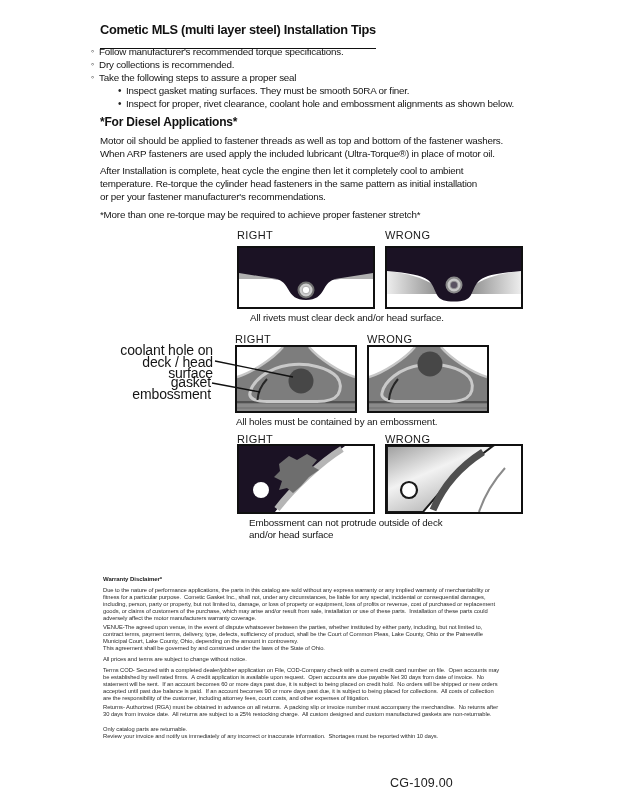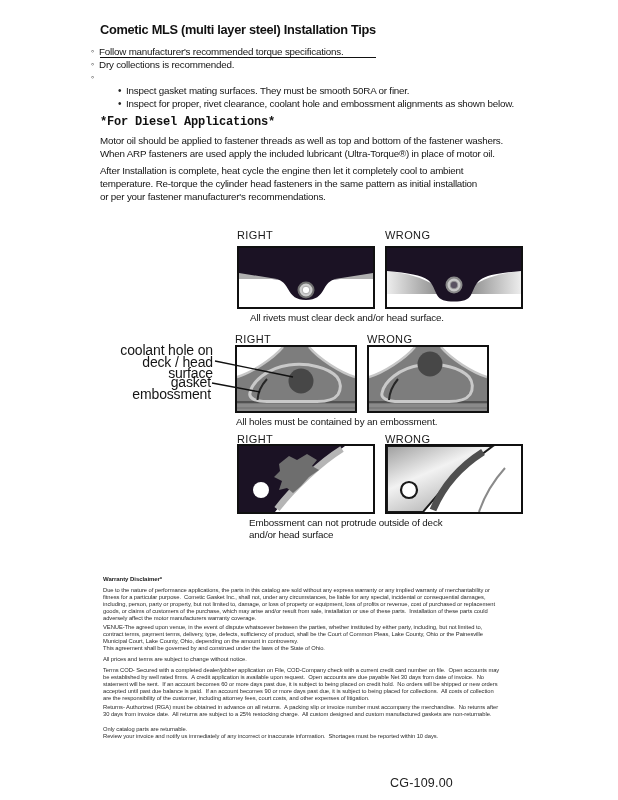--- a/index.html
+++ b/index.html
@@ -3,21 +3,21 @@
 <meta charset="utf-8">
 <style>
   html,body{margin:0;padding:0;background:#ffffff;}
   .page{
     position:relative;width:618px;height:800px;background:#ffffff;overflow:hidden;
     font-family:"Liberation Sans","DejaVu Sans",sans-serif;color:#1c1c1c;
   }
   .abs{position:absolute;}
   .title{
     font-size:12.8px;font-weight:bold;letter-spacing:-0.3px;color:#111;
-    border-bottom:1.6px solid #111;padding-bottom:20px;display:inline-block;
+    border-bottom:1.6px solid #111;padding-bottom:11px;display:inline-block;
   }
   .bullets{font-size:9.8px;letter-spacing:-0.2px;line-height:13px;width:470px;color:#151515;}
   .b-row{display:flex;}
   .b-row .mk{width:8px;flex:0 0 8px;font-size:9px;color:#222;}
   .b-row.sub{padding-left:27px;}
   .b-row.sub .mk{font-size:10px;}
   .h2{font-size:12px;font-weight:bold;letter-spacing:-0.2px;color:#111;}
   .para{font-size:9.8px;letter-spacing:-0.2px;line-height:13.2px;white-space:pre-line;width:480px;color:#151515;}
   .dg-label{font-size:11px;letter-spacing:0.4px;color:#1a1a1a;text-align:left;}
   .dg-box{border:2px solid #101010;background:#fff;line-height:0;}
@@ -41,37 +41,39 @@
     <div class="b-row">
       <span class="mk">◦</span>
       <span>Follow manufacturer's recommended torque specifications.</span>
     </div>
     <div class="b-row">
       <span class="mk">◦</span>
       <span>Dry collections is recommended.</span>
     </div>
     <div class="b-row">
       <span class="mk">◦</span>
+      <span>Take the following steps to assure a proper seal</span>
     </div>
     <div class="b-row sub">
       <span class="mk">•</span>
       <span>Inspect gasket mating surfaces.  They must be smooth 50RA or finer.</span>
     </div>
     <div class="b-row sub">
       <span class="mk">•</span>
       <span>Inspect for proper, rivet clearance, coolant hole and embossment alignments as shown below.</span>
     </div>
   </div>
 
-  <div class="abs h2" style="left:100px;top:115px;font-family:Liberation Mono, monospace;">*For Diesel Applications*</div>
+  <div class="abs h2" style="left:100px;top:115px;">*For Diesel Applications*</div>
   <div class="abs para" style="left:100px;top:134px;">Motor oil should be applied to fastener threads as well as top and bottom of the fastener washers.
 When ARP fasteners are used apply the included lubricant (Ultra-Torque®) in place of motor oil.</div>
   <div class="abs para" style="left:100px;top:164px;">After Installation is complete, heat cycle the engine then let it completely cool to ambient
 temperature. Re-torque the cylinder head fasteners in the same pattern as initial installation
 or per your fastener manufacturer's recommendations.</div>
+  <div class="abs para" style="left:100px;top:208px;">*More than one re-torque may be required to achieve proper fastener stretch*</div>
 
   <div class="abs dg-label" style="left:237px;top:229px;width:138px;">RIGHT</div>
   <div class="abs dg-label" style="left:385px;top:229px;width:138px;">WRONG</div>
 
   <div class="abs dg-box" style="left:237px;top:246px;">
     <svg width="134" height="59" viewBox="0 0 134 59">
       <rect width="134" height="59" fill="#ffffff"></rect>
       <path d="M0,0 H134 V31 H101 C92,31 89,34 85,41 C81,48 77,52 67,52 C57,52 53,48 49,41 C45,34 42,31 33,31 H0 Z" fill="#1b1224"></path>
       <path d="M0,25 L38,31 L0,31 Z" fill="#b0b0b0"></path>
       <path d="M134,25 L96,31 L134,31 Z" fill="#b0b0b0"></path>

